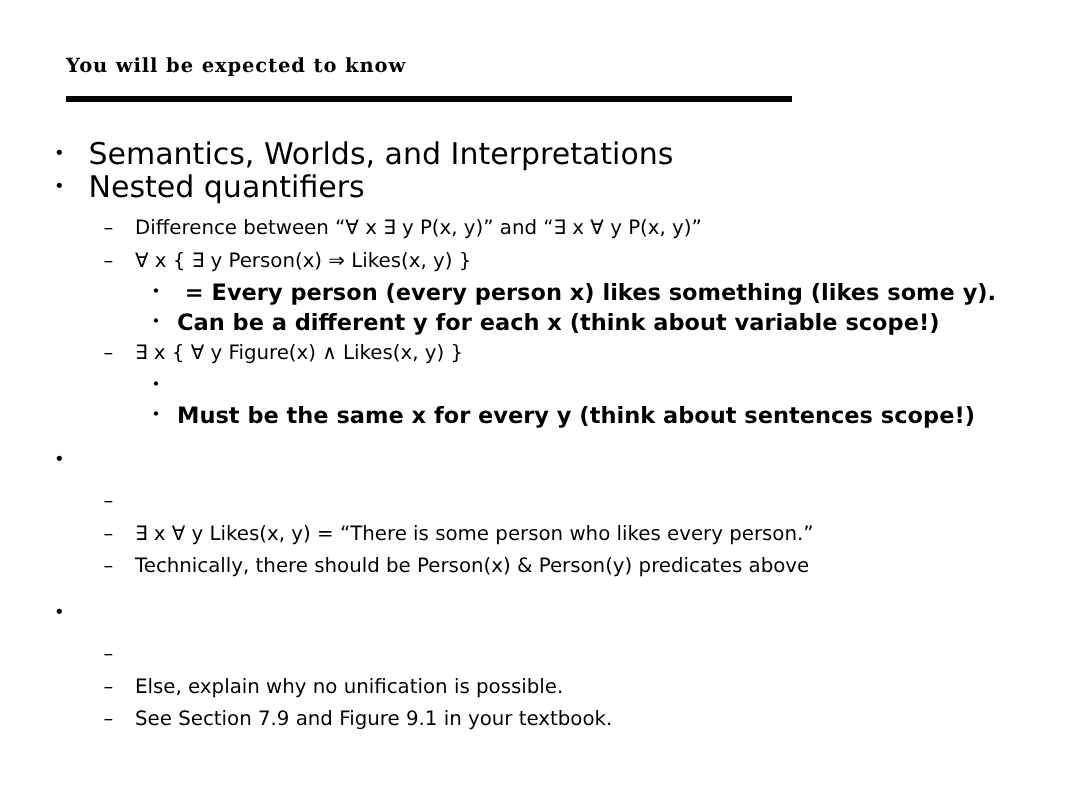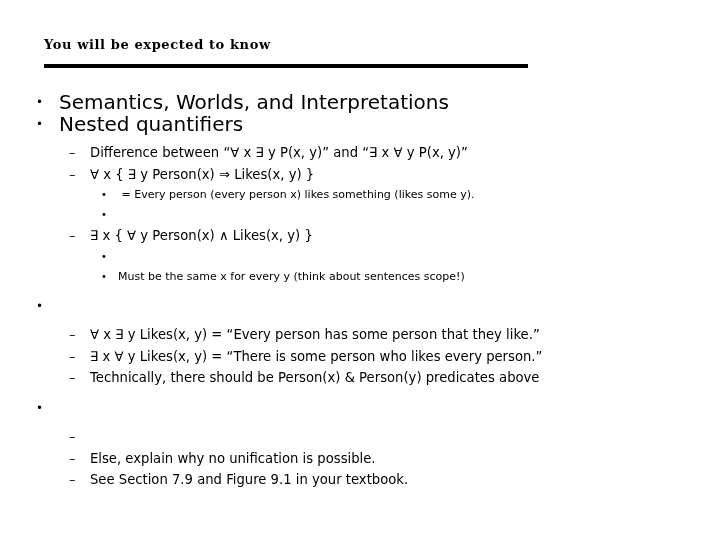--- a/index.html
+++ b/index.html
@@ -99,22 +99,23 @@
     padding-left: 101px;
     line-height: 20px;
   }
   .lvl3 .marker {
     width: 17px;
     flex: 0 0 17px;
     font-size: 10px;
     line-height: 20px;
   }
   .lvl3 .txt {
-    font-size: 11px;
+    font-size: 15px;
     line-height: 20px;
+    font-weight: bold;
   }
 
   .gap-sm { height: 7px; }
   .gap-md { height: 9px; }
 </style>
 </head>
 <body>
 
 <div class="slide">
 
@@ -123,28 +124,28 @@
     <div class="title-rule"></div>
   </div>
 
   <div class="body-block">
       <div class="line lvl1"><span class="marker">•</span><span class="txt">Semantics, Worlds, and Interpretations</span></div>
       <div class="line lvl1"><span class="marker">•</span><span class="txt">Nested quantifiers</span></div>
       <div class="gap-sm"></div>
       <div class="line lvl2"><span class="marker">–</span><span class="txt">Difference between “∀ x ∃ y P(x, y)” and “∃ x ∀ y P(x, y)”</span></div>
       <div class="line lvl2"><span class="marker">–</span><span class="txt">∀ x { ∃ y Person(x) ⇒ Likes(x, y) }</span></div>
       <div class="line lvl3"><span class="marker">•</span><span class="txt"> = Every person (every person x) likes something (likes some y).</span></div>
-      <div class="line lvl3"><span class="marker">•</span></div>
-      <div class="line lvl2"><span class="marker">–</span><span class="txt">∃ x { ∀ y Person(x) ∧ Likes(x, y) }</span></div>
+      <div class="line lvl3"><span class="marker">•</span><span class="txt">Can be a different y for each x (think about variable scope!)</span></div>
+      <div class="line lvl2"><span class="marker">–</span><span class="txt">∃ x { ∀ y Figure(x) ∧ Likes(x, y) }</span></div>
       <div class="line lvl3"><span class="marker">•</span></div>
       <div class="line lvl3"><span class="marker">•</span><span class="txt">Must be the same x for every y (think about sentences scope!)</span></div>
       <div class="gap-md"></div>
       <div class="line lvl1"><span class="marker">•</span></div>
       <div class="gap-sm"></div>
-      <div class="line lvl2"><span class="marker">–</span><span class="txt">∀ x ∃ y Likes(x, y) = “Every person has some person that they like.”</span></div>
+      <div class="line lvl2"><span class="marker">–</span></div>
       <div class="line lvl2"><span class="marker">–</span><span class="txt">∃ x ∀ y Likes(x, y) = “There is some person who likes every person.”</span></div>
       <div class="line lvl2"><span class="marker">–</span><span class="txt">Technically, there should be Person(x) &amp; Person(y) predicates above</span></div>
       <div class="gap-md"></div>
       <div class="line lvl1"><span class="marker">•</span></div>
       <div class="gap-sm"></div>
       <div class="line lvl2"><span class="marker">–</span></div>
       <div class="line lvl2"><span class="marker">–</span><span class="txt">Else, explain why no unification is possible.</span></div>
       <div class="line lvl2"><span class="marker">–</span><span class="txt">See Section 7.9 and Figure 9.1 in your textbook.</span></div>
     </div>
 

